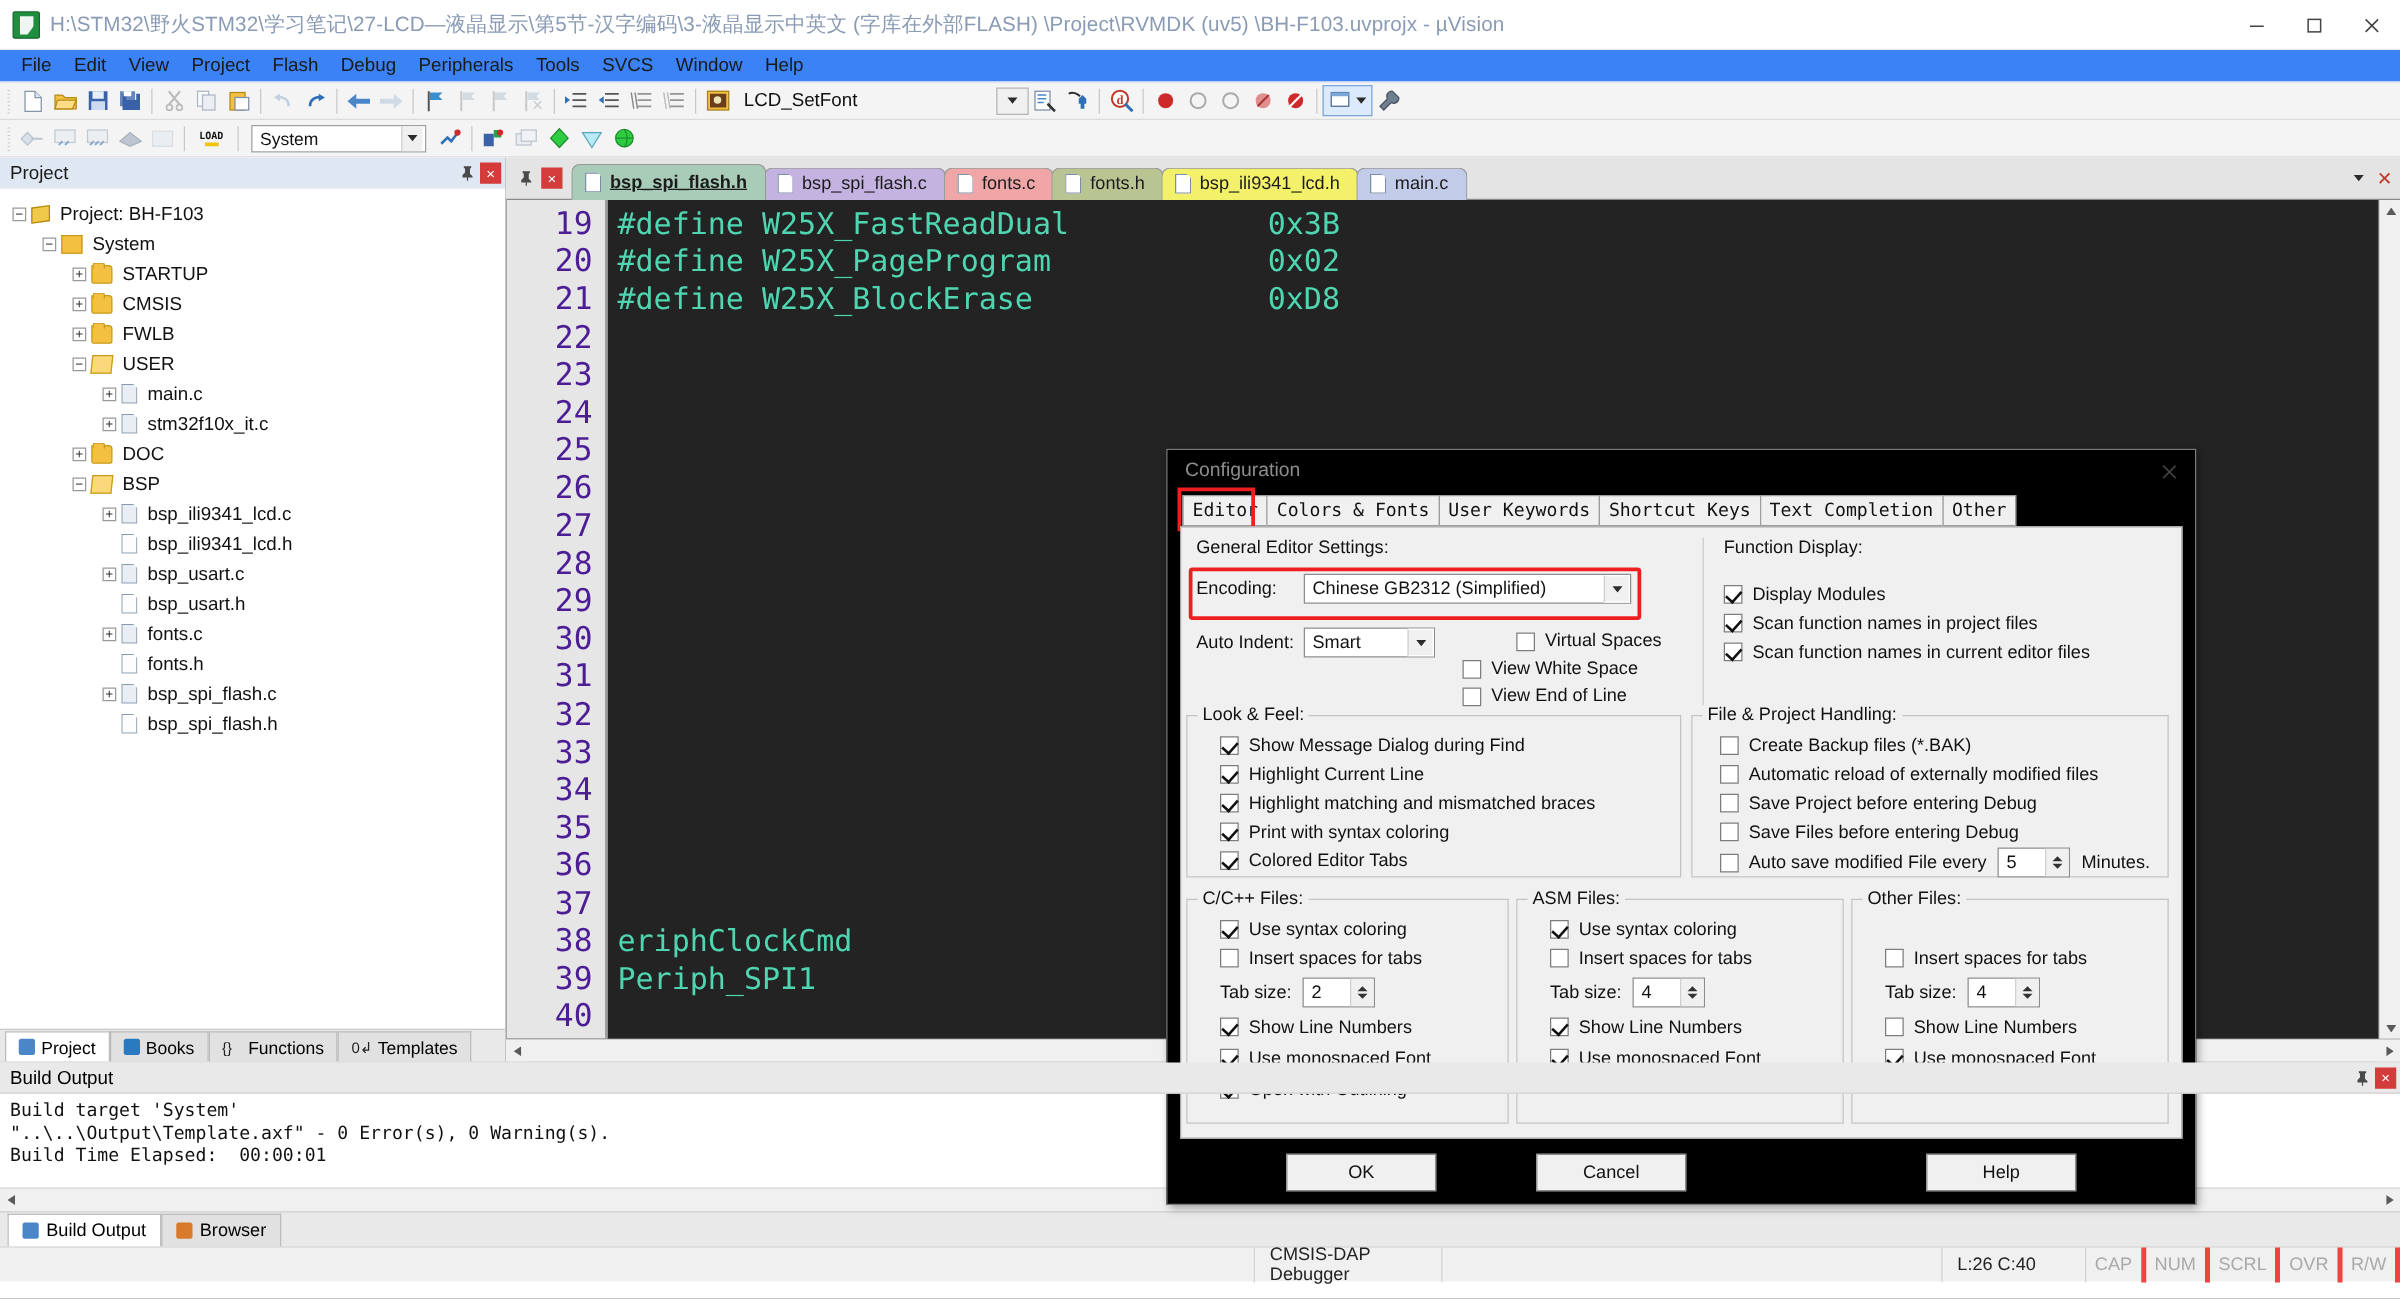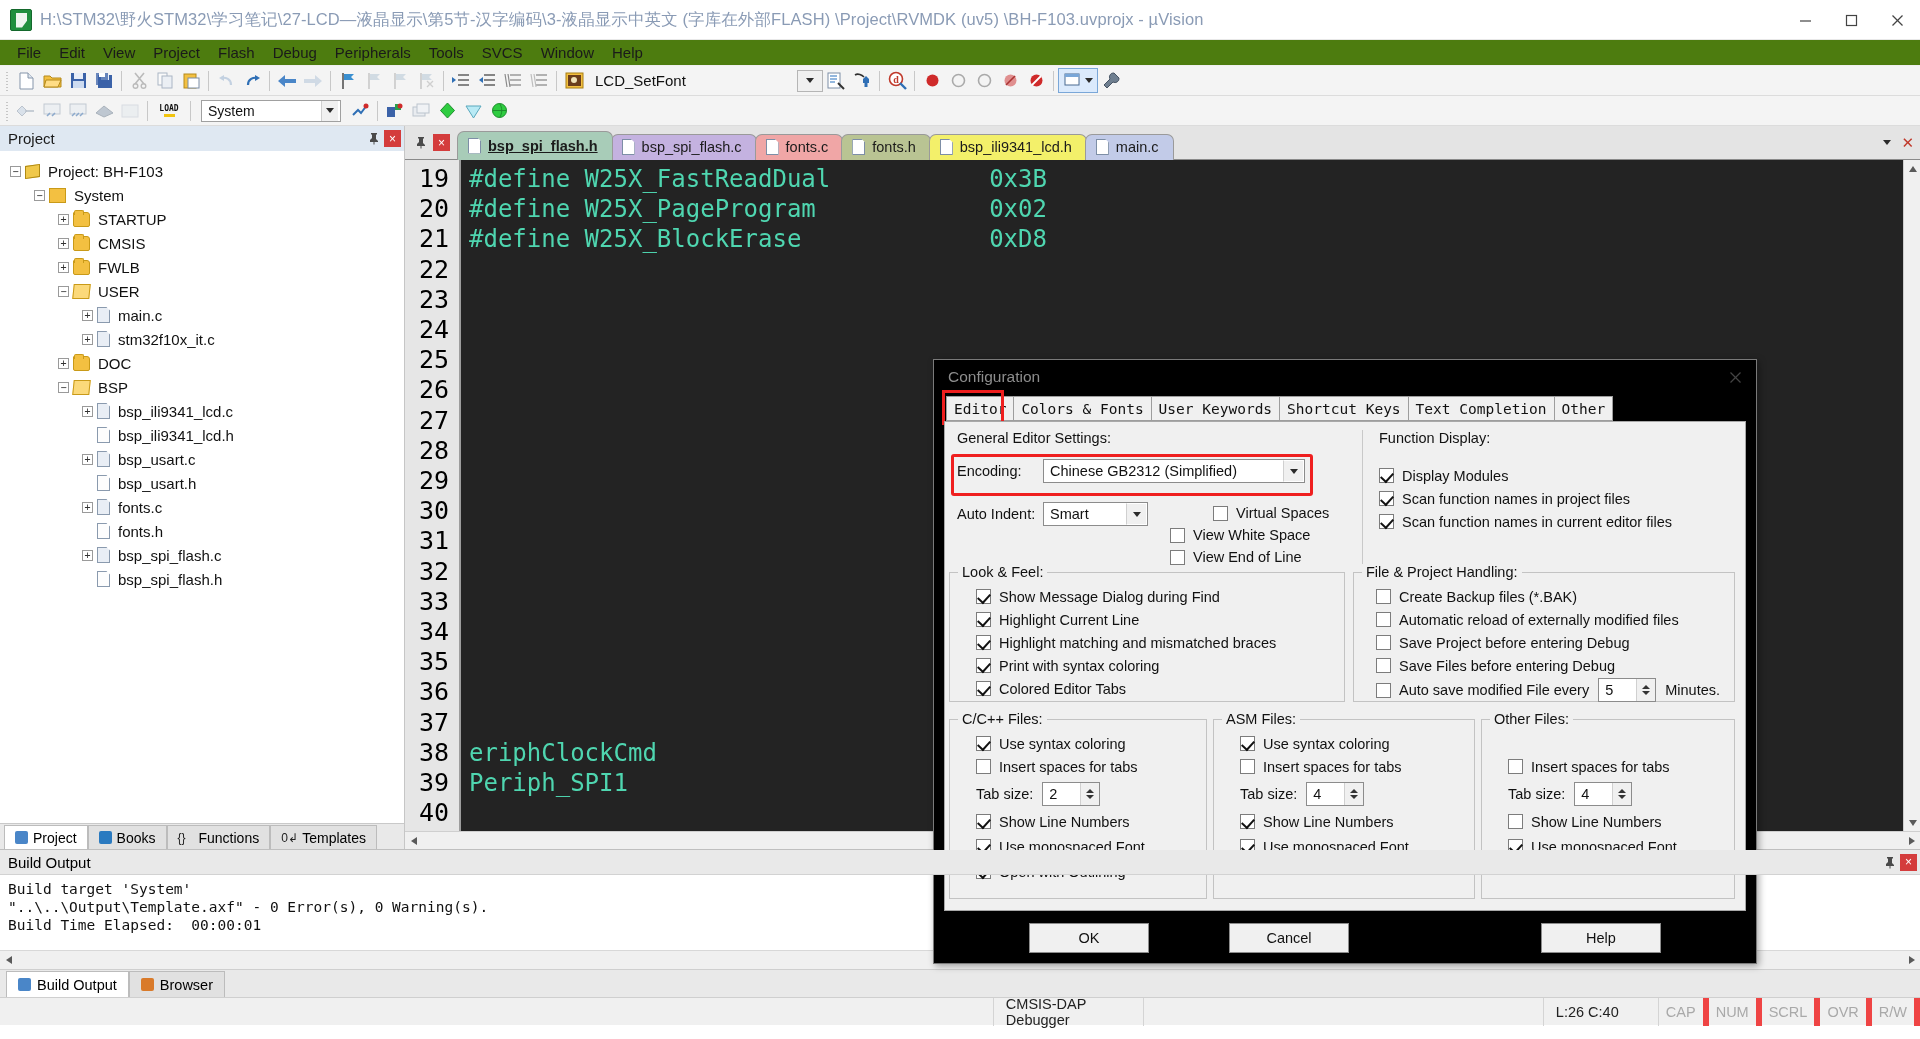--- a/index.html
+++ b/index.html
@@ -27,21 +27,21 @@
     background:#ffffff; clip-path:polygon(0 0,100% 0,100% 55%,55% 100%,0 100%);
     opacity:.92;
   }
   #title-text { color:#8a9bb5; font-size:16.5px; white-space:nowrap; letter-spacing:.1px; }
   #win-buttons { position:absolute; right:0; top:0; height:40px; display:flex; }
   .win-btn { width:46px; height:40px; display:flex; align-items:center; justify-content:center;
              color:#4a4a4a; font-size:15px; }
   .win-btn svg { display:block; }
 
   
-  #menubar { height:26px; background:#4d7c0f; display:flex; align-items:center;
+  #menubar { height:26px; background:#3b82f6; display:flex; align-items:center;
              padding-left:8px; border-bottom:1px solid #efefef; }
   .menu-item { padding:3px 9px; font-size:15px; color:#1a1a1a; white-space:nowrap; }
 
   
   .toolbar { height:30px; background:#f4f4f4; display:flex; align-items:center;
              border-bottom:1px solid #dcdcdc; padding-left:4px; }
   .tb-grip { width:7px; height:22px; margin-right:2px;
              background-image:linear-gradient(to bottom,#c6c6c6 1px, transparent 1px);
              background-size:2px 3px; background-repeat:repeat-y; background-position:2px 2px; }
   .tb-btn { width:26px; height:25px; display:flex; align-items:center; justify-content:center; position:relative; }
@@ -98,22 +98,22 @@
   #tabstrip .lpin { display:flex; align-items:center; gap:4px; padding:0 7px; }
   .etab { height:26px; display:flex; align-items:center; gap:7px; padding:0 14px 0 10px;
           font-size:14.5px; color:#1b1b1b; border:1px solid #9a9a9a; border-bottom:none;
           border-radius:7px 7px 0 0; margin-right:-2px; position:relative; white-space:nowrap; }
   .etab.active { font-weight:bold; text-decoration:underline; height:29px; z-index:5; }
   .etab .docico { width:13px;height:16px;background:#fff;border:1px solid #7d8ea6;
                   clip-path:polygon(0 0,72% 0,100% 22%,100% 100%,0 100%); flex:none;}
   #tabstrip .rbtns{ position:absolute; right:6px; display:flex; gap:10px; align-items:center; }
 
   #codearea { flex:1; background:#232323; display:flex; position:relative; overflow:hidden; }
-  #gutter { width:56px; background:#e6e6e6; border-right:2px solid #9d9d9d;
-            font-family:"DejaVu Sans Mono", monospace; font-size:25px; color:#000000;
+  #gutter { width:81px; background:#e6e6e6; border-right:2px solid #9d9d9d;
+            font-family:"DejaVu Sans Mono", monospace; font-size:25px; color:#4c1d95;
             text-align:right; padding:4px 10px 0 0; line-height:30.2px; }
   #codetext { flex:1; font-family:"DejaVu Sans Mono", monospace; font-size:24px;
               line-height:30.2px; color:#4fd6b0; padding:4px 0 0 8px; white-space:pre; }
   #code-scroll-v { position:absolute; right:0; top:0; width:17px; bottom:0; background:#f0f0f0; border-left:1px solid #cfcfcf; }
   .sb-arrow { width:17px;height:17px;background:#f0f0f0;display:flex;align-items:center;justify-content:center; }
   #code-scroll-h { height:18px; background:#f0f0f0; display:flex; align-items:center; border-top:1px solid #cfcfcf; }
   #code-scroll-h .track { flex:1; }
 
   
   #dialog { position:absolute; left:528px; top:233px; width:824px; height:605px;
@@ -166,21 +166,21 @@
                  border-top:1px solid #cfcfcf; }
   .btab { height:26px; display:flex; align-items:center; gap:6px; padding:0 11px; font-size:14.5px;
           border:1px solid #bcbcbc; border-bottom:none; background:#e1e1e1; }
   .btab.active{ background:#fff; }
 
   
   #status { height:28px; background:#f0f0f0; border-top:1px solid #cfcfcf; display:flex;
             align-items:center; font-size:14.5px; color:#222; }
   .st-cell { height:28px; display:flex; align-items:center; padding:0 12px; border-right:1px solid #d4d4d4; }
   .st-grow { flex:1; border-right:1px solid #d4d4d4; height:28px; }
-  .st-flag { padding:0 7px; color:#a9a9a9; border-right:6px solid #ef4444; height:28px; display:flex; align-items:center;}
+  .st-flag { padding:0 7px; color:#a9a9a9; border-right:4px solid #ef4444; height:28px; display:flex; align-items:center;}
 </style>
 </head>
 <body>
 
 <div id="titlebar">
   <div id="app-icon"></div>
   <div id="title-text">H:\STM32\野火STM32\学习笔记\27-LCD—液晶显示\第5节-汉字编码\3-液晶显示中英文 (字库在外部FLASH) \Project\RVMDK (uv5) \BH-F103.uvprojx - µVision</div>
   <div id="win-buttons">
     <div class="win-btn">
       <svg width="13" height="13" viewBox="0 0 13 13">

